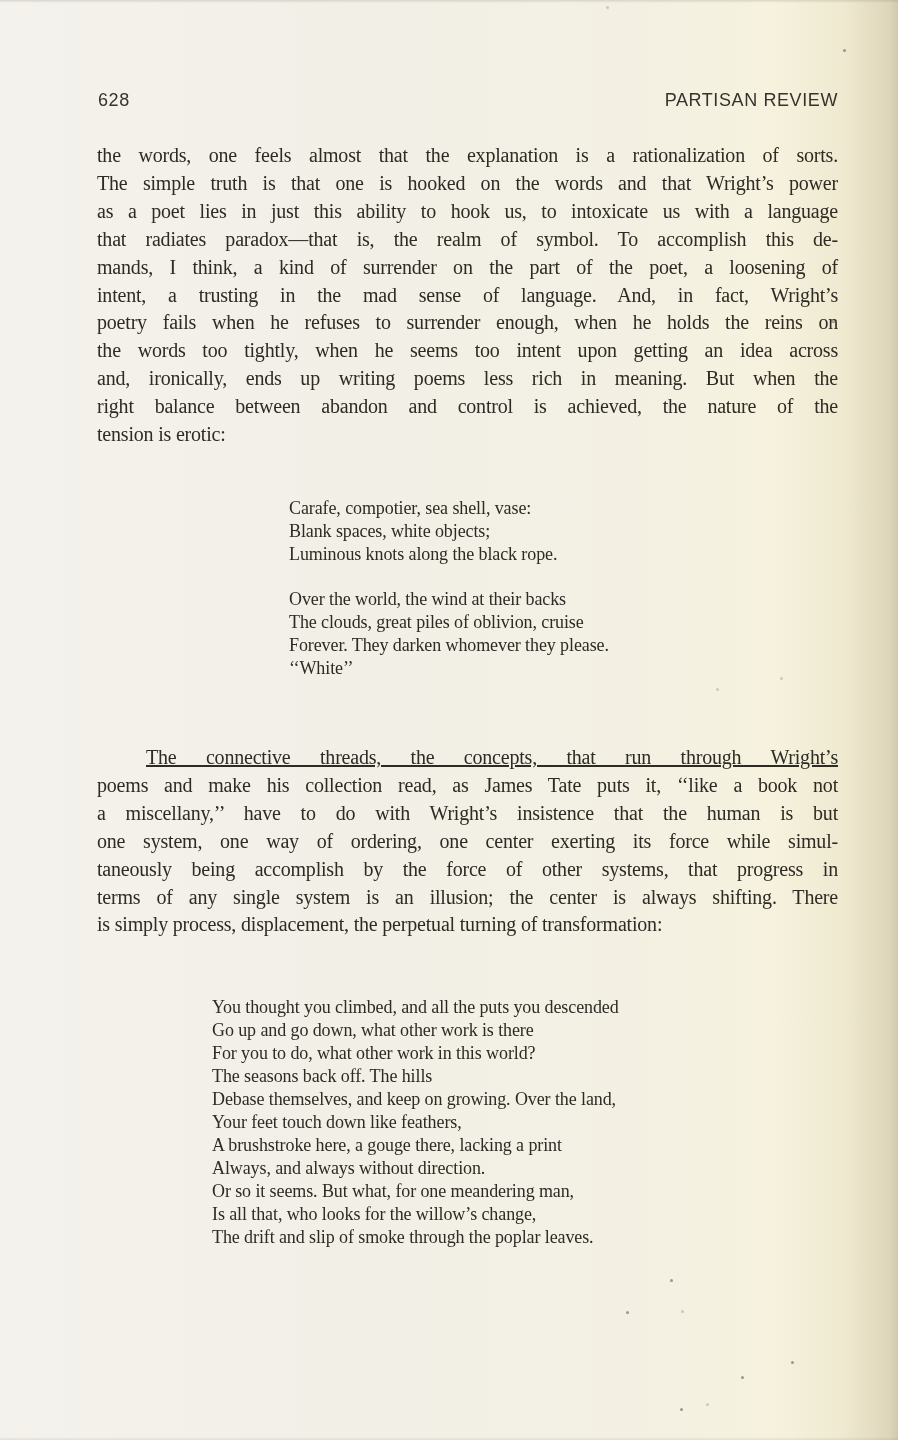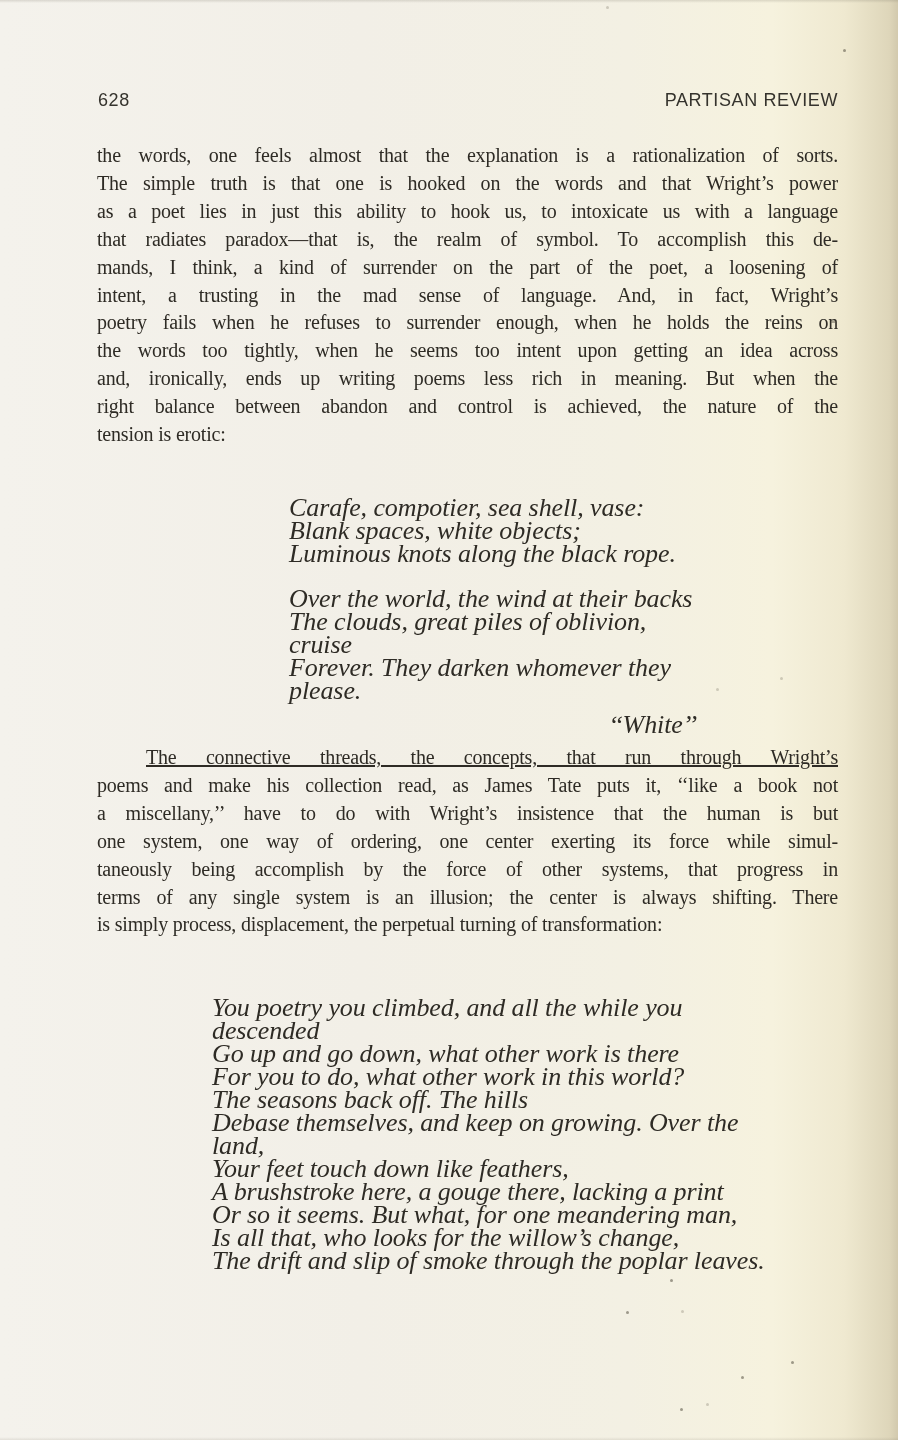--- a/index.html
+++ b/index.html
@@ -44,28 +44,27 @@
   }
   #para1 { top:142px; }
   #para2 { top:744px; }
   .jline { text-align:justify; text-align-last:justify; white-space:normal; }
   .jline.last { text-align-last:left; }
   .jline.indent { padding-left:49px;text-decoration:underline; }
 
   .verse {
     position:absolute;
     font-family:"Liberation Serif", serif;
-    font-size:26px; line-height:22.8px;
+    font-size:18px; line-height:22.8px;
     letter-spacing:-0.1px;
-    font-style:italic;
   }
   #poem1 { left:289px; top:497px; width:420px; }
   #poem2 { left:212px; top:996px; width:580px; line-height:23px; }
   .stanza-gap { margin-top:23px; }
-  .attribution { text-align:right; padding-right:12px; margin-top:12px; }
+  .attribution { text-align:left; padding-right:12px; margin-top:0px; }
 
   .speck {
     position:absolute; border-radius:50%;
     background:rgba(85,80,66,0.55);
     width:3px; height:3px;
   }
   .speck.faint { background:rgba(105,98,82,0.28); }
   .speck.dash { border-radius:1px; width:5px; height:2px; background:rgba(85,80,66,0.45); }
 </style>
 </head>
@@ -112,27 +111,28 @@
     <div class="jline indent">The connective threads, the concepts, that run through Wright’s</div>
     <div class="jline">poems and make his collection read, as James Tate puts it, ‘‘like a book not</div>
     <div class="jline">a miscellany,’’ have to do with Wright’s insistence that the human is but</div>
     <div class="jline">one system, one way of ordering, one center exerting its force while simul-</div>
     <div class="jline">taneously being accomplish by the force of other systems, that progress in</div>
     <div class="jline">terms of any single system is an illusion; the center is always shifting. There</div>
     <div class="jline last">is simply process, displacement, the perpetual turning of transformation:</div>
   </div>
 
   <div class="verse" id="poem2">
-    <div class="vline">You poetry you climbed, and all the while you descended</div>
+    <div class="vline">You thought you climbed, and all the puts you descended</div>
     <div class="vline">Go up and go down, what other work is there</div>
     <div class="vline">For you to do, what other work in this world?</div>
     <div class="vline">The seasons back off. The hills</div>
     <div class="vline">Debase themselves, and keep on growing. Over the land,</div>
     <div class="vline">Your feet touch down like feathers,</div>
     <div class="vline">A brushstroke here, a gouge there, lacking a print</div>
+    <div class="vline">Always, and always without direction.</div>
     <div class="vline">Or so it seems. But what, for one meandering man,</div>
     <div class="vline">Is all that, who looks for the willow’s change,</div>
     <div class="vline">The drift and slip of smoke through the poplar leaves.</div>
   </div>
 
   <div class="speck faint" style="left:606px; top:6px;"></div>
   <div class="speck" style="left:843px; top:49px;"></div>
   <div class="speck dash" style="left:831px; top:321px;"></div>
   <div class="speck faint" style="left:780px; top:677px;"></div>
   <div class="speck faint" style="left:716px; top:688px;"></div>

